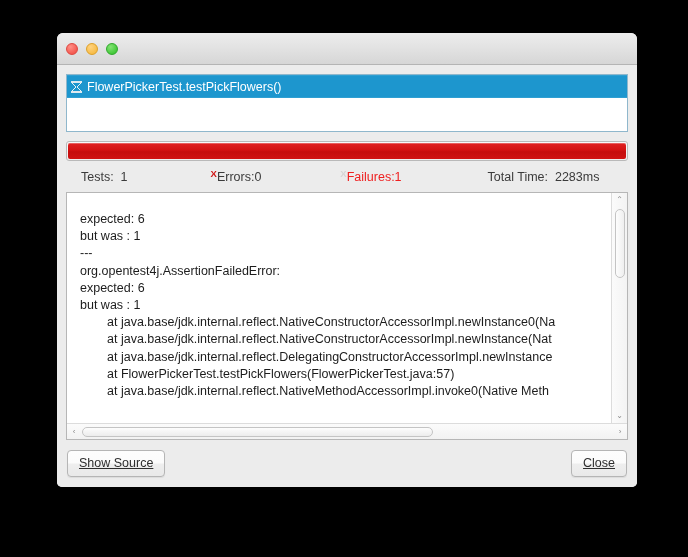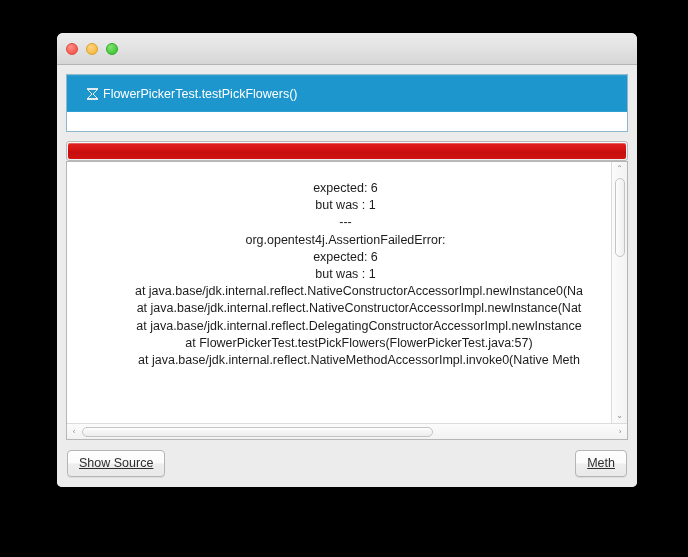--- a/index.html
+++ b/index.html
@@ -82,22 +82,22 @@
     background: #ffffff;
     border: 1px solid #8fb7cc;
     height: 58px;
     flex: 0 0 58px;
     box-sizing: border-box;
     overflow: hidden;
   }
   .test-row {
     display: flex;
     align-items: center;
-    height: 37px;
-    padding: 0 20px;
+    height: 23px;
+    padding: 0 4px;
     gap: 5px;
     box-sizing: border-box;
   }
   .test-row.selected {
     background: #1d96ce;
     color: #ffffff;
     border: 1px solid #2f9fd2;
     border-left: none;
     border-right: none;
   }
@@ -203,21 +203,21 @@
   .trace-text {
     flex: 1 1 auto;
     overflow: hidden;
     padding: 18px 0 0 13px;
     font-size: 12.5px;
     line-height: 17.2px;
     color: #1c1c1c;
     white-space: pre;
     box-sizing: border-box;
   }
-  .trace-line { white-space: pre; text-align: center; }
+  .trace-line { white-space: pre; }
   .trace-line.indent { padding-left: 27px; }
 
   
   .vscroll {
     flex: 0 0 16px;
     width: 16px;
     background: linear-gradient(to right, #fbfbfb, #f3f3f3);
     border-left: 1px solid #dcdcdc;
     display: flex;
     flex-direction: column;
@@ -331,20 +331,26 @@
             <span></span>
           </span>
         <span class="test-label">FlowerPickerTest.testPickFlowers()</span>
       </div>
     </div>
 
     <div class="progress-wrap">
       <div class="progress-fill" style="width: 100%;"></div>
     </div>
 
+    <div class="stats">
+      <span class="stat stat-tests">Tests:  1</span>
+      <span class="stat stat-errors"><span class="x-mark err">X</span><span>Errors:0</span></span>
+      <span class="stat stat-failures"><span class="x-mark fail">X</span><span>Failures:1</span></span>
+      <span class="stat stat-time">Total Time:  2283ms</span>
+    </div>
 
     <div class="trace-outer">
       <div class="trace-main">
         <div class="trace-text" id="trace-text"><div class="trace-line">expected: 6</div><div class="trace-line">but was : 1</div><div class="trace-line">---</div><div class="trace-line">org.opentest4j.AssertionFailedError:</div><div class="trace-line">expected: 6</div><div class="trace-line">but was : 1</div><div class="trace-line indent">at java.base/jdk.internal.reflect.NativeConstructorAccessorImpl.newInstance0(Na</div><div class="trace-line indent">at java.base/jdk.internal.reflect.NativeConstructorAccessorImpl.newInstance(Nat</div><div class="trace-line indent">at java.base/jdk.internal.reflect.DelegatingConstructorAccessorImpl.newInstance</div><div class="trace-line indent">at FlowerPickerTest.testPickFlowers(FlowerPickerTest.java:57)</div><div class="trace-line indent">at java.base/jdk.internal.reflect.NativeMethodAccessorImpl.invoke0(Native Meth</div></div>
         <div class="vscroll">
           <div class="arrow">⌃</div>
           <div class="track">
             <div class="thumb" style="height: 34%;"></div>
           </div>
           <div class="arrow">⌄</div>
@@ -355,15 +361,15 @@
         <div class="track">
           <div class="thumb" style="width: 66%;"></div>
         </div>
         <div class="arrow">›</div>
       </div>
     </div>
   </div>
 
   <div class="footer">
     <button class="btn">Show Source</button>
-    <button class="btn">Meth</button>
+    <button class="btn">Close</button>
   </div>
 </div>
 
 </body></html>

